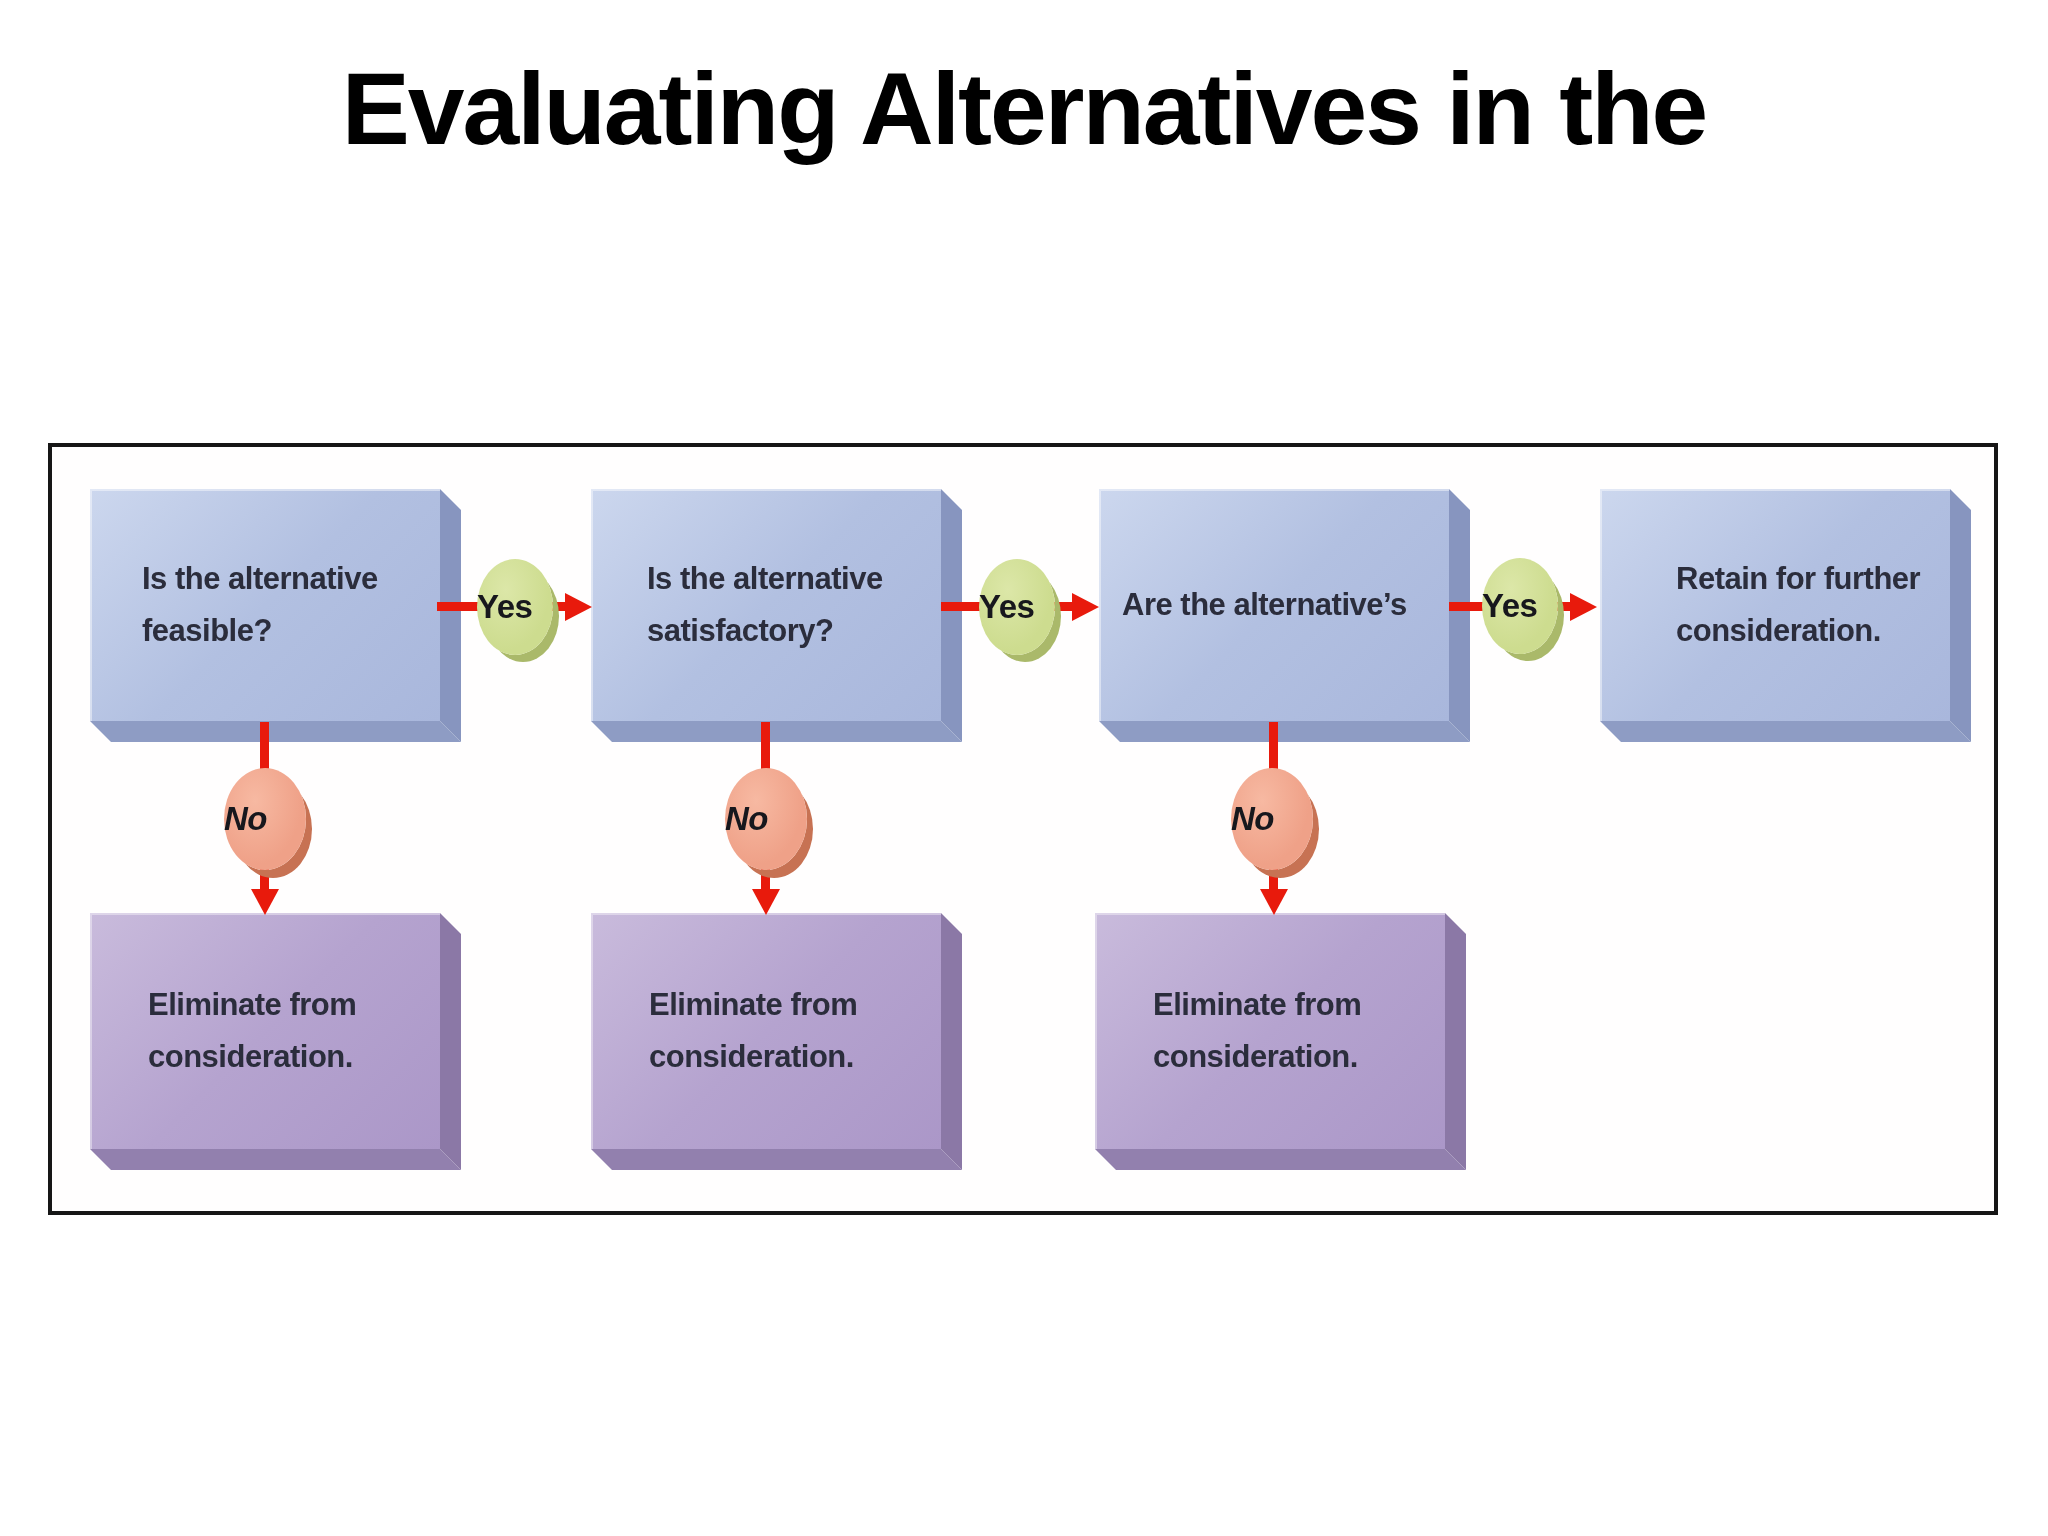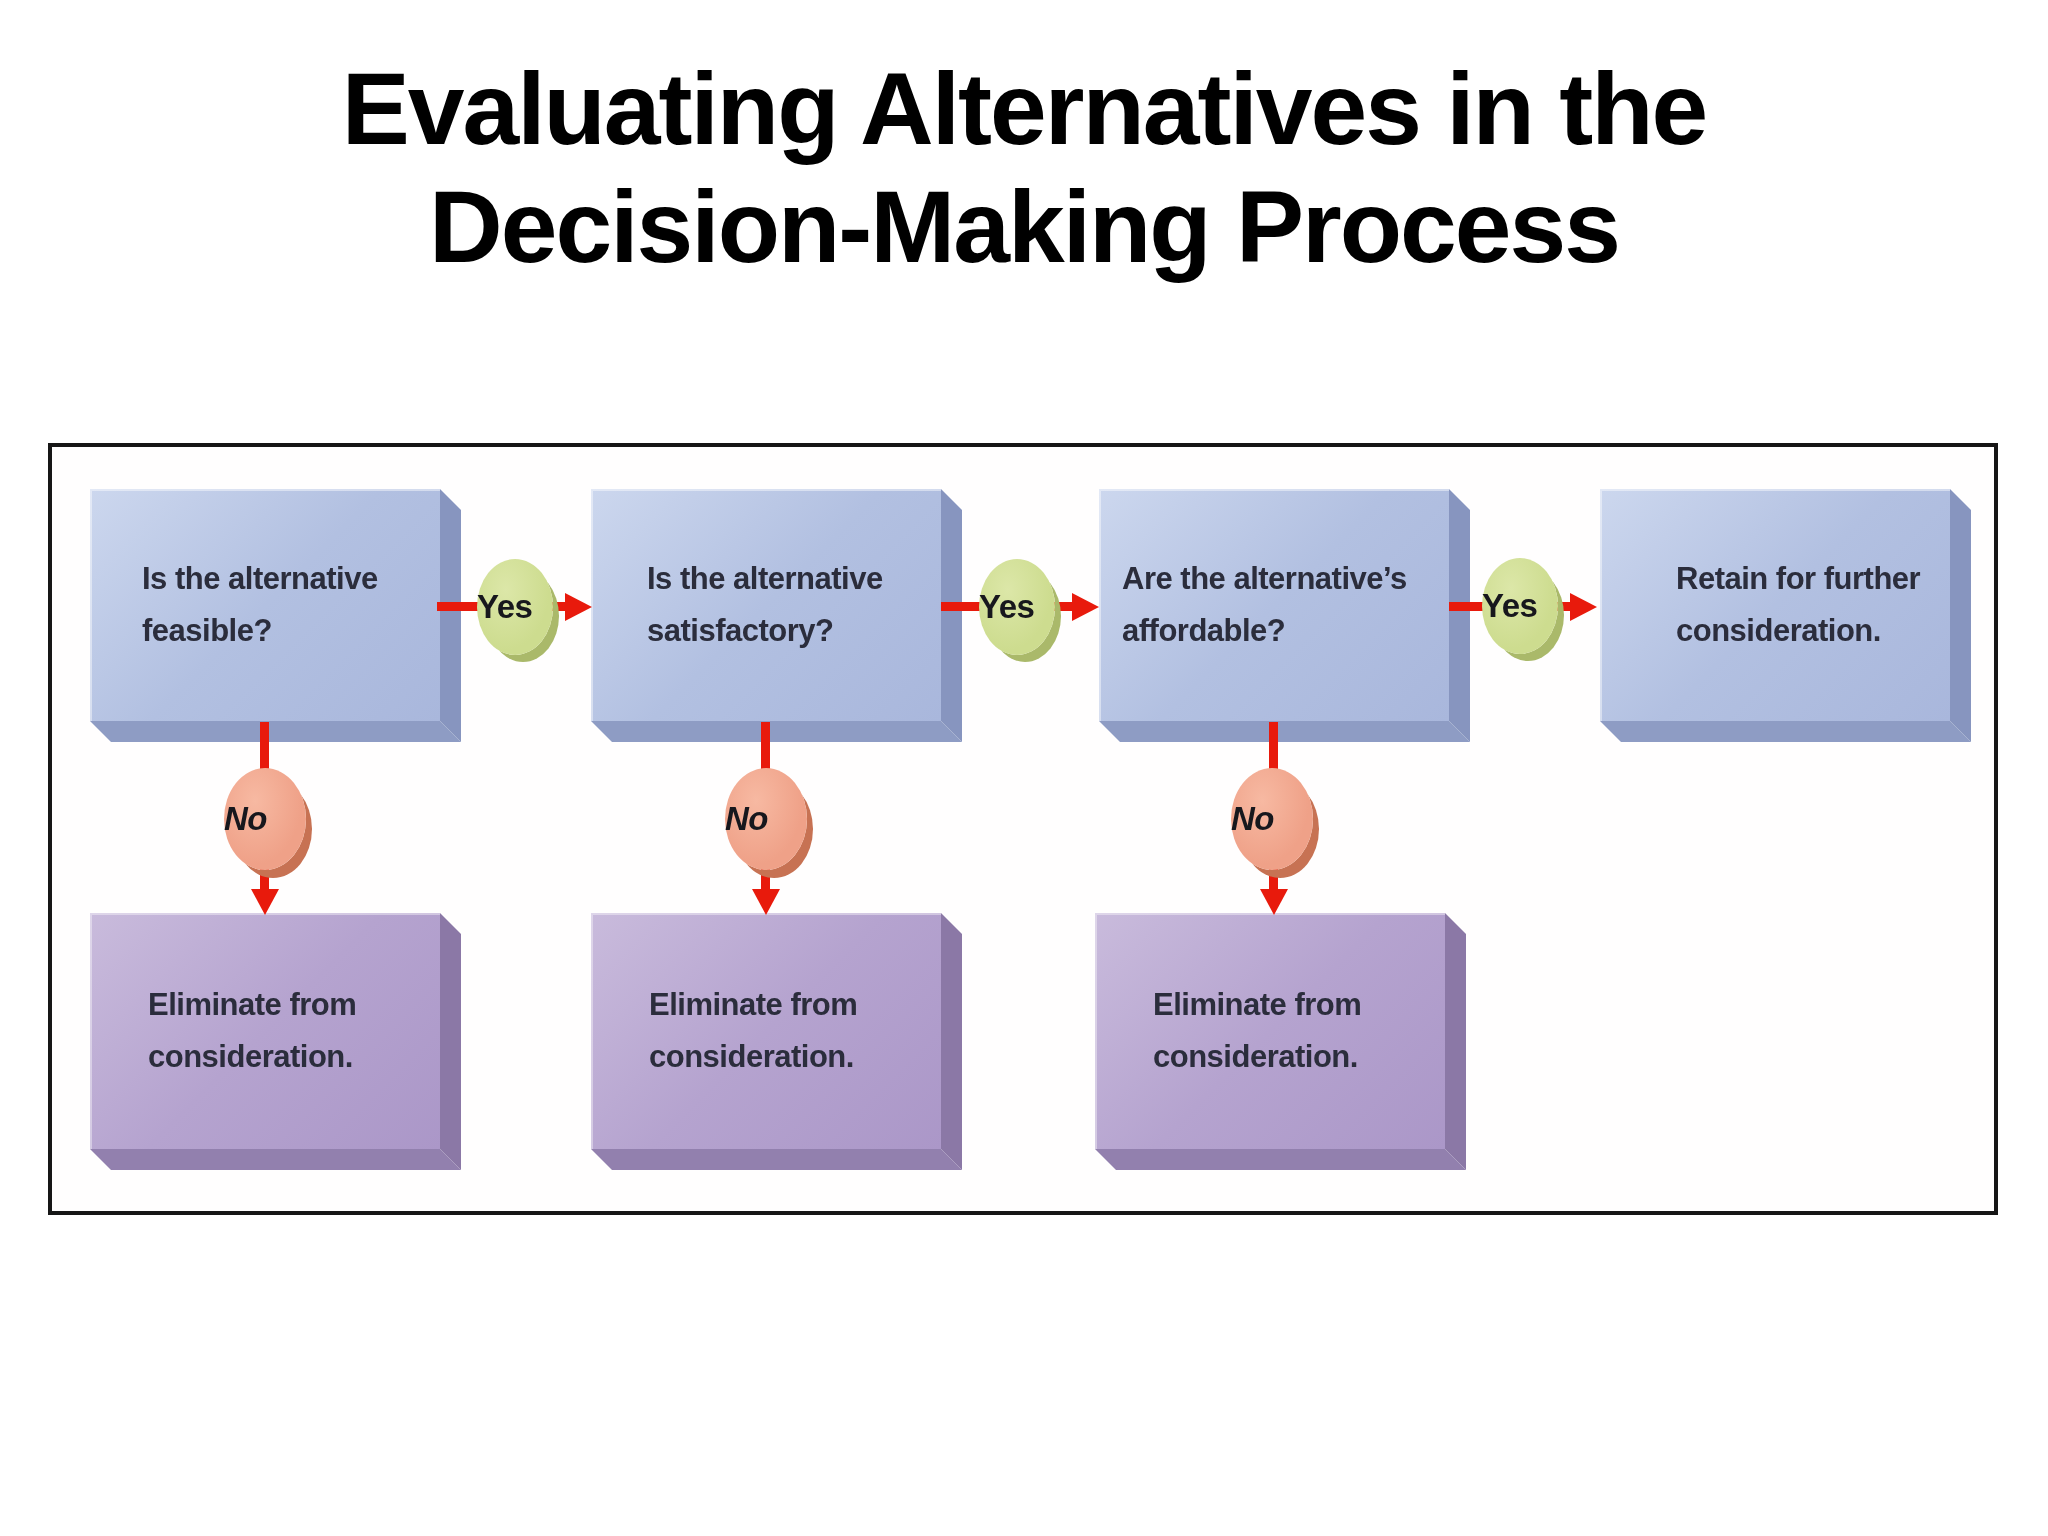--- a/index.html
+++ b/index.html
@@ -75,21 +75,20 @@
     border-left:14px solid transparent;border-right:14px solid transparent;
   }
 </style>
 </head>
 <body>
 
 <div class="slide">
 
   <h1 class="title">
     <span class="tl">Evaluating Alternatives in the</span>
-    <span class="tl">Decision-Making Process</span>
   </h1>
 
   <div class="frame"></div>
 
   <div class="box3d blue" style="left:90px;top:489px;width:350px;height:232px">
     <div class="box-text" style="padding-left:52px">
       <span>Is the alternative</span>
       <span>feasible?</span>
     </div>
   </div>
@@ -97,21 +96,20 @@
   <div class="box3d blue" style="left:591px;top:489px;width:350px;height:232px">
     <div class="box-text" style="padding-left:56px">
       <span>Is the alternative</span>
       <span>satisfactory?</span>
     </div>
   </div>
 
   <div class="box3d blue" style="left:1099px;top:489px;width:350px;height:232px">
     <div class="box-text" style="padding-left:23px">
       <span>Are the alternative’s</span>
-      <span>affordable?</span>
     </div>
   </div>
 
   <div class="box3d blue" style="left:1600px;top:489px;width:350px;height:232px">
     <div class="box-text" style="padding-left:76px">
       <span>Retain for further</span>
       <span>consideration.</span>
     </div>
   </div>
 

